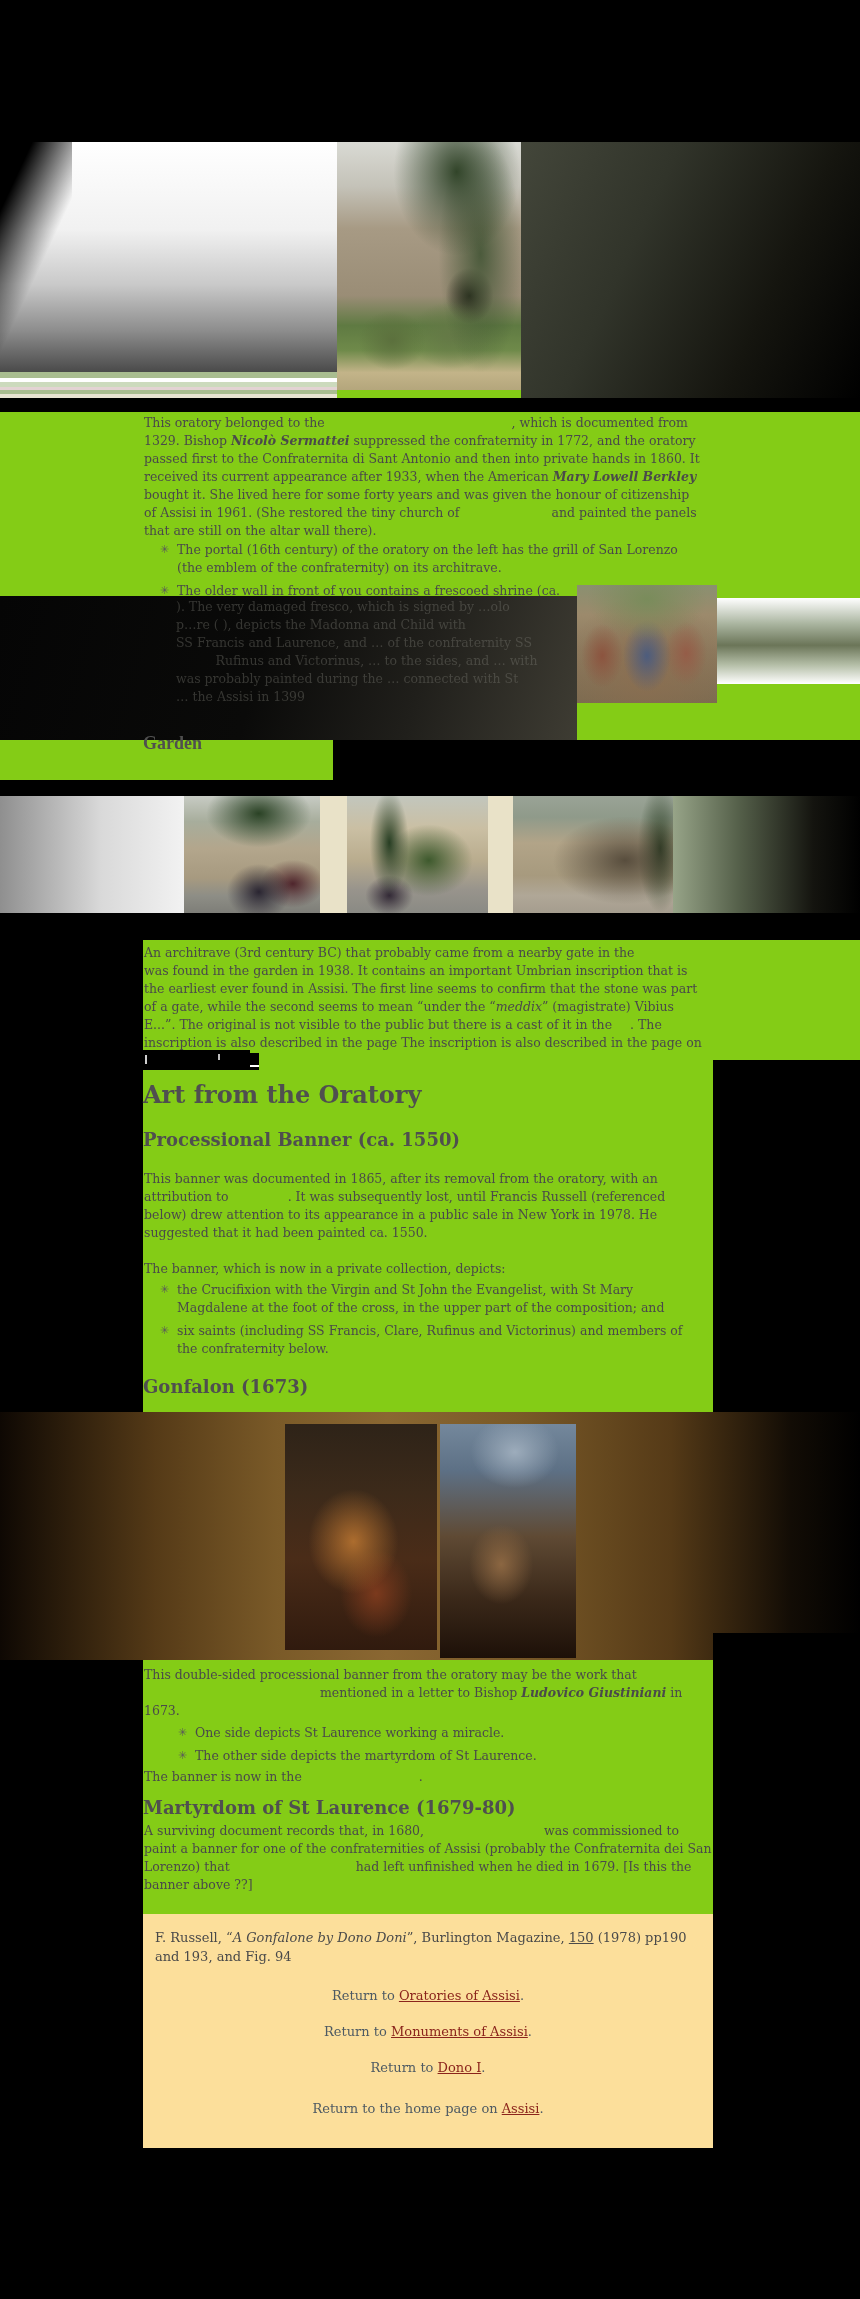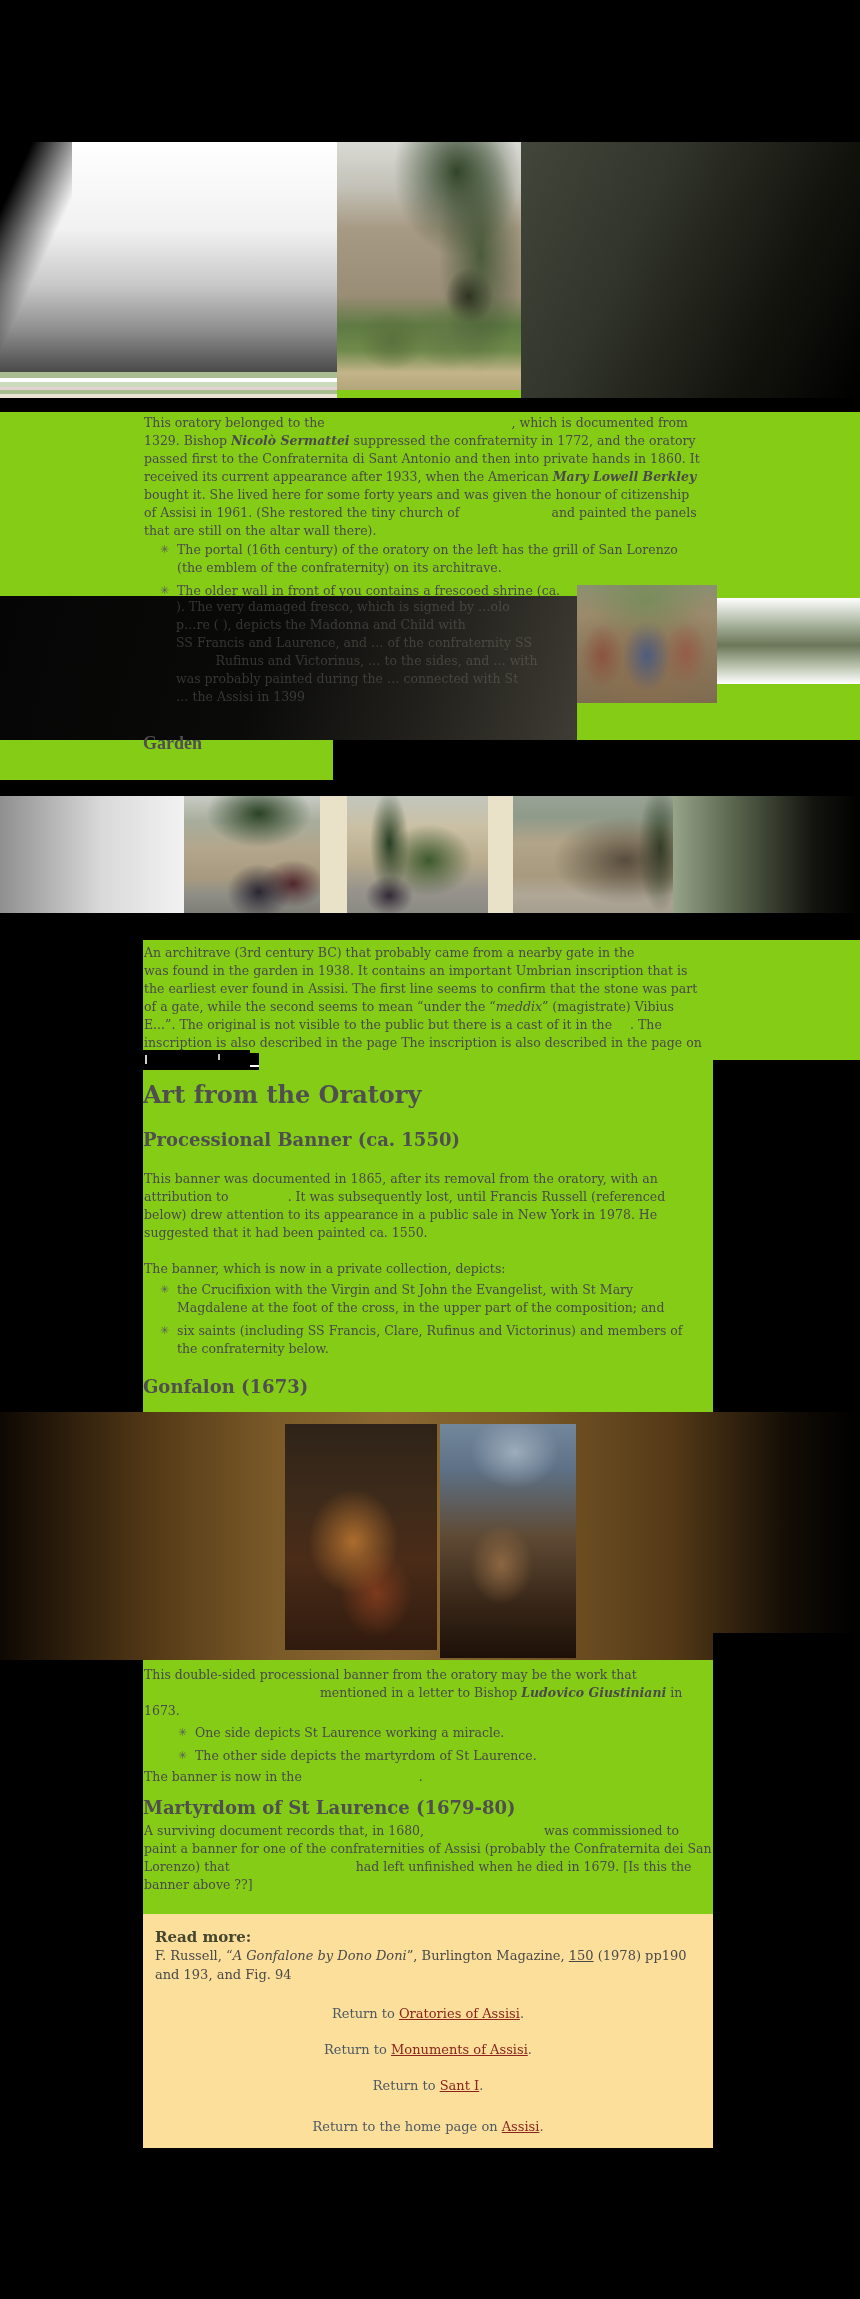--- a/index.html
+++ b/index.html
@@ -146,23 +146,22 @@
   </ul>
   <div class="abs para" style="left:144px;top:1768px;width:562px;"><span class="seg-n">The  banner is now in the </span><span class="seg-gap" style="width: 113px;"></span><span class="seg-n">.</span></div>
 
   <div class="abs h3" style="left:143px;top:1797px;text-align:center;">Martyrdom of St Laurence (1679-80)</div>
   <div class="abs para" style="left:144px;top:1822px;width:568px;"><span class="seg-n">A surviving document records that, in 1680, </span><span class="seg-gap" style="width: 112px;"></span><span class="seg-n"> was commissioned to paint a banner for one of the confraternities of Assisi (probably the Confraternita dei San Lorenzo) that </span><span class="seg-gap" style="width: 118px;"></span><span class="seg-n"> had left unfinished when he died in 1679.  [Is this the banner above ??]</span></div>
 
   <div class="abs band-black" style="left:713px;top:1633px;width:147px;height:666px;"></div>
   <div class="abs band-black" style="left:0;top:1660px;width:143px;height:639px;"></div>
 
   <div class="abs" style="left:143px;top:1914px;width:570px;height:234px;background:#fcdf9b;box-sizing:border-box;padding:14px 12px 0 12px;">
-    <div class="readmore-label">Read more:</div>
     <div class="citation"><span class="seg-n">F. Russell, “</span><span class="seg-i">A Gonfalone by Dono Doni</span><span class="seg-n">”, Burlington Magazine, </span><span class="seg-ulink">150</span><span class="seg-n"> (1978) pp190 and 193, and Fig. 94</span></div>
     <div class="returns" style="margin-top:22px;"><span>Return to </span><span class="seg-link">Oratories of Assisi</span><span>.</span></div>
     <div class="returns" style="margin-top:20px;"><span>Return to </span><span class="seg-link">Monuments of Assisi</span><span>.</span></div>
-    <div class="returns" style="margin-top:20px;"><span>Return to </span><span class="seg-link">Sant I</span><span>.</span></div>
+    <div class="returns" style="margin-top:20px;"><span>Return to </span><span class="seg-link">Dono I</span><span>.</span></div>
     <div class="returns" style="margin-top:25px;"><span>Return to the home page on </span><span class="seg-link">Assisi</span><span>.</span></div>
   </div>
 
   <div class="abs band-black" style="left:0;top:2148px;width:860px;height:151px;"></div>
 
 </div>
 
 </body></html>

